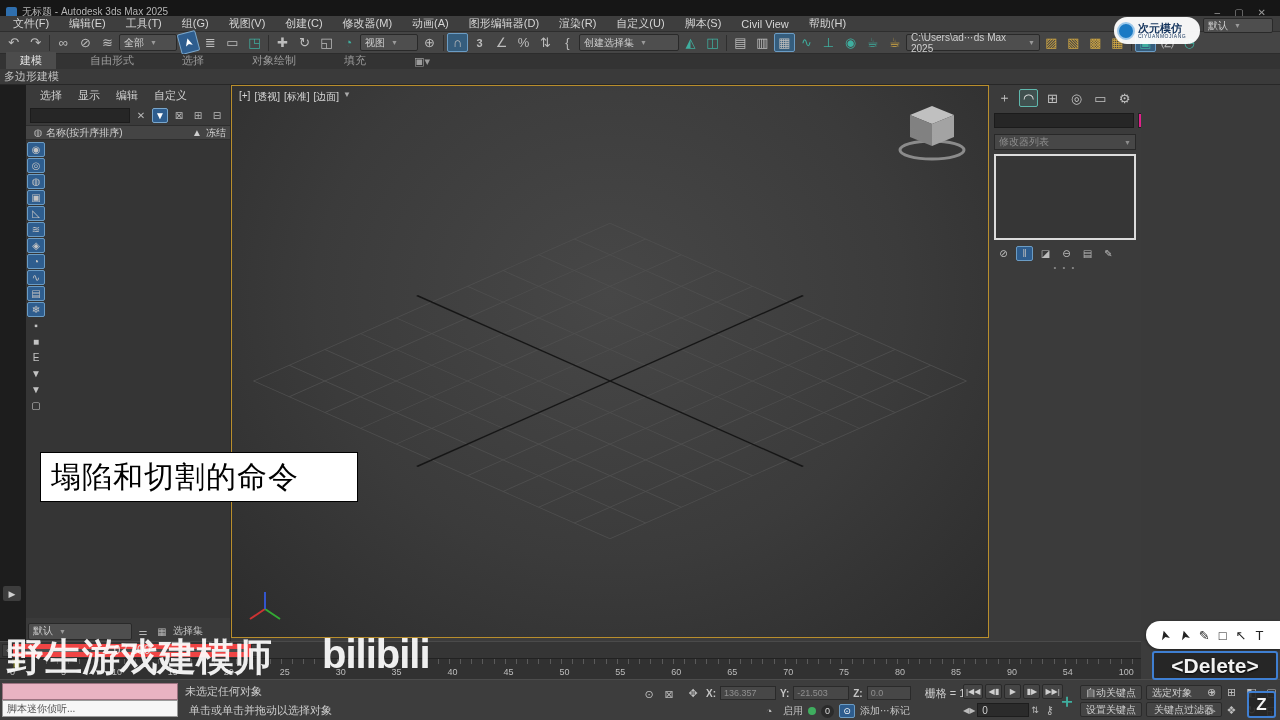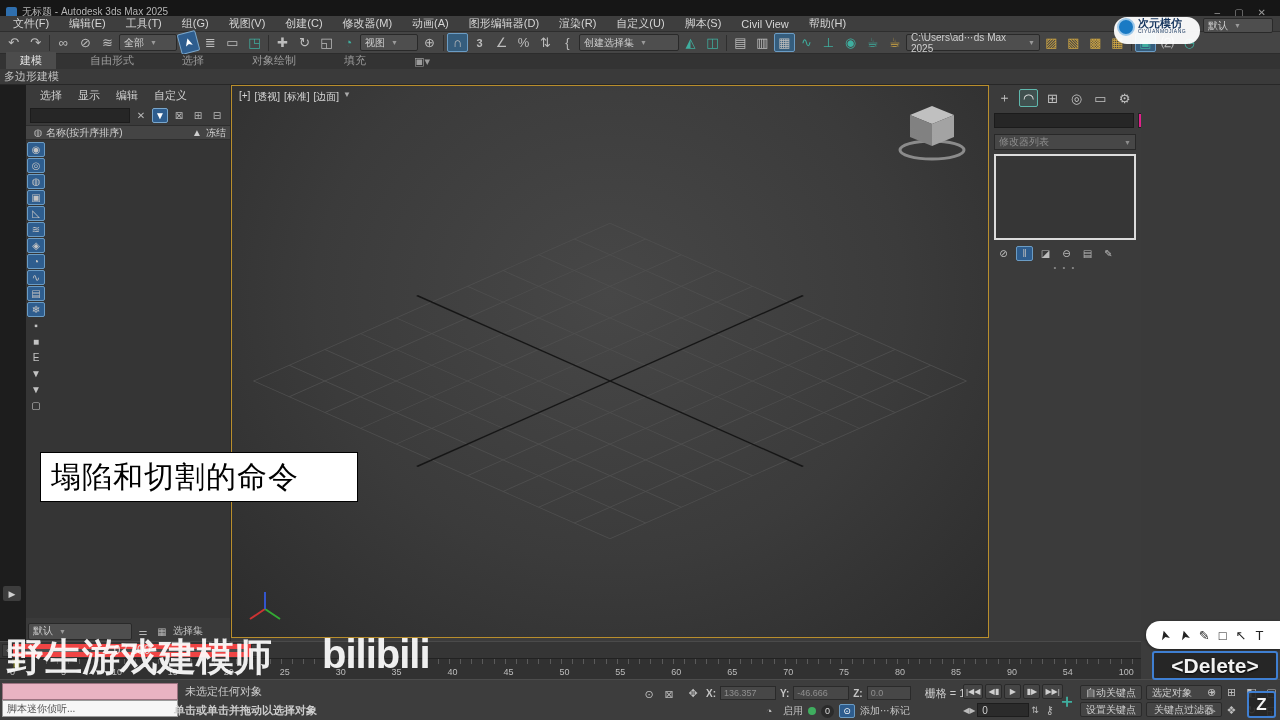--- a/index.html
+++ b/index.html
@@ -71,21 +71,21 @@
     background-image:repeating-linear-gradient(90deg,#5a5a5a 0px,#5a5a5a 1px,transparent 1px,transparent 11.2px);
     background-size:100% 5px;background-repeat:no-repeat;background-position:12px 0;}
   .rulernums{position:absolute;left:10px;top:659px;width:1124px;height:18px;display:flex;justify-content:space-between;align-items:flex-end;}
   .rulernums span{font-size:9px;color:#bdbdbd;}
   .tsmarker{left:13px;top:659px;width:7px;height:9px;background:#8a8a3a;border:1px solid #55552a;}
   
   .statusbar{left:0;top:679px;width:1280px;height:41px;background:#3d3d3d;border-top:1px solid #4c4c4c;}
   .listener-pink{left:2px;top:683px;width:176px;height:17px;background:#e9b3c2;border:1px solid #9c7280;}
   .listener-white{left:2px;top:700px;width:176px;height:17px;background:#f6f6f6;border:1px solid #9a9a9a;color:#555;font-size:10px;display:flex;align-items:center;padding:0 4px;}
   .prompt1{left:185px;top:684px;font-size:11px;color:#cdcdcd;}
-  .prompt2{left:174px;top:703px;font-size:11px;color:#cdcdcd;font-weight:bold;}
+  .prompt2{left:189px;top:703px;font-size:11px;color:#cdcdcd;}
   .sb-ic{display:inline-flex;align-items:center;justify-content:center;width:18px;height:16px;color:#bdbdbd;font-size:11px;}
   .coordrow{left:642px;top:685px;display:flex;align-items:center;gap:4px;}
   .coordrow .clbl{font-size:10px;color:#c5c5c5;font-weight:bold;}
   .cfield{width:56px;height:14px;background:#474747;border:1px solid #2a2a2a;color:#8f8f8f;font-size:9px;display:flex;align-items:center;padding:0 3px;}
   .gridlbl{font-size:11px;color:#cdcdcd;margin-left:10px;}
   .markrow{left:760px;top:703px;display:flex;align-items:center;gap:5px;font-size:10px;color:#c5c5c5;}
   .dotgreen{width:8px;height:8px;border-radius:50%;background:#3fae5f;display:inline-block;}
   .zerochip{display:inline-flex;align-items:center;justify-content:center;width:13px;height:13px;border-radius:50%;background:#2b2b2b;color:#ddd;font-size:9px;}
   .bluechip{display:inline-flex;align-items:center;justify-content:center;width:16px;height:14px;background:#2e5d8e;border:1px solid #6b9cc4;color:#fff;font-size:9px;border-radius:2px;}
   .playrow{left:963px;top:684px;display:flex;gap:2px;}
@@ -94,21 +94,21 @@
   .spinfield{width:52px;height:14px;background:#2b2b2b;border:1px solid #1d1d1d;color:#cfcfcf;font-size:10px;display:flex;align-items:center;padding:0 4px;}
   .keybig{left:1056px;top:685px;width:22px;height:31px;display:flex;align-items:center;justify-content:center;color:#3fae9f;font-size:18px;font-weight:bold;}
   .keybtn{height:15px;background:#454545;border:1px solid #2a2a2a;border-radius:2px;color:#cfcfcf;font-size:10px;display:flex;align-items:center;justify-content:center;padding:0 5px;}
   .navgrid{left:1202px;top:684px;display:grid;grid-template-columns:repeat(4,19px);grid-auto-rows:17px;gap:1px;}
   .navgrid span{display:flex;align-items:center;justify-content:center;color:#bdbdbd;font-size:11px;}
   
   .subtitle{left:40px;top:452px;width:318px;height:50px;background:#ffffff;border:1px solid #000;display:flex;align-items:center;padding-left:10px;font-size:30px;color:#000;letter-spacing:1px;z-index:40;}
   .blwm{left:6px;top:632px;display:flex;align-items:flex-start;gap:16px;color:rgba(255,255,255,0.92);z-index:45;pointer-events:none;}
   .blwm .t1{font-size:38px;font-weight:800;}
   .blwm .t2{font-size:40px;font-weight:800;letter-spacing:-1px;margin-left:34px;}
-  .brand{left:1114px;top:17px;width:86px;height:27px;background:rgba(255,255,255,0.95);border-radius:13px;display:flex;align-items:flex-start;padding:1px 3px;gap:3px;z-index:46;}
+  .brand{left:1114px;top:17px;width:86px;height:27px;background:rgba(255,255,255,0.95);border-radius:13px;display:flex;align-items:center;padding:1px 3px;gap:3px;z-index:46;}
   .brandlogo{width:18px;height:18px;border-radius:50%;background:#1a7ac4;border:2px solid #9cc8ea;flex:none;}
   .brandtxt{display:flex;flex-direction:column;line-height:1;}
   .brandtxt .bt1{font-size:11px;font-weight:bold;color:#13335c;}
   .brandtxt .bt2{font-size:5px;color:#13335c;letter-spacing:.5px;}
   .wsdd{left:1203px;top:18px;width:70px;height:15px;}
   .annot{left:1146px;top:621px;width:134px;height:28px;background:#ffffff;border-radius:15px 0 0 15px;box-shadow:0 1px 3px rgba(0,0,0,.5);display:flex;align-items:center;gap:9px;padding-left:13px;z-index:48;}
   .annot span{color:#222;font-size:13px;}
   .kcdel{left:1152px;top:651px;width:126px;height:29px;background:rgba(35,35,35,.88);border:2px solid #3f7fd2;border-radius:3px;color:#f2f2f2;font-size:21px;font-weight:bold;display:flex;align-items:center;justify-content:center;z-index:49;text-shadow:0 1px 2px #000;}
   .kcz{left:1247px;top:691px;width:29px;height:27px;background:rgba(35,35,35,.88);border:2px solid #3f7fd2;border-radius:3px;color:#f2f2f2;font-size:17px;font-weight:bold;display:flex;align-items:center;justify-content:center;z-index:49;}
   .rightvoid{left:1141px;top:85px;width:139px;height:556px;background:#3a3a3a;}
@@ -363,21 +363,21 @@
 <div class="abs" style="left:640px;top:686px;display:flex;gap:2px">
   <span class="sb-ic">⊙</span>
   <span class="sb-ic">⊠</span>
 </div>
 
 <div class="abs coordrow" style="left:684px">
   <span class="sb-ic">✥</span>
   <span class="clbl">X:</span>
   <span class="cfield">136.357</span>
   <span class="clbl">Y:</span>
-  <span class="cfield">-46.666</span>
+  <span class="cfield">-21.503</span>
   <span class="clbl">Z:</span>
   <span class="cfield" style="width:44px">0.0</span>
   <span class="gridlbl">栅格 = 10.0</span>
 </div>
 
 <div class="abs markrow">
   <span class="sb-ic">◔</span>
   <span>启用</span>
   <span class="dotgreen"></span>
   <span class="zerochip">0</span>

